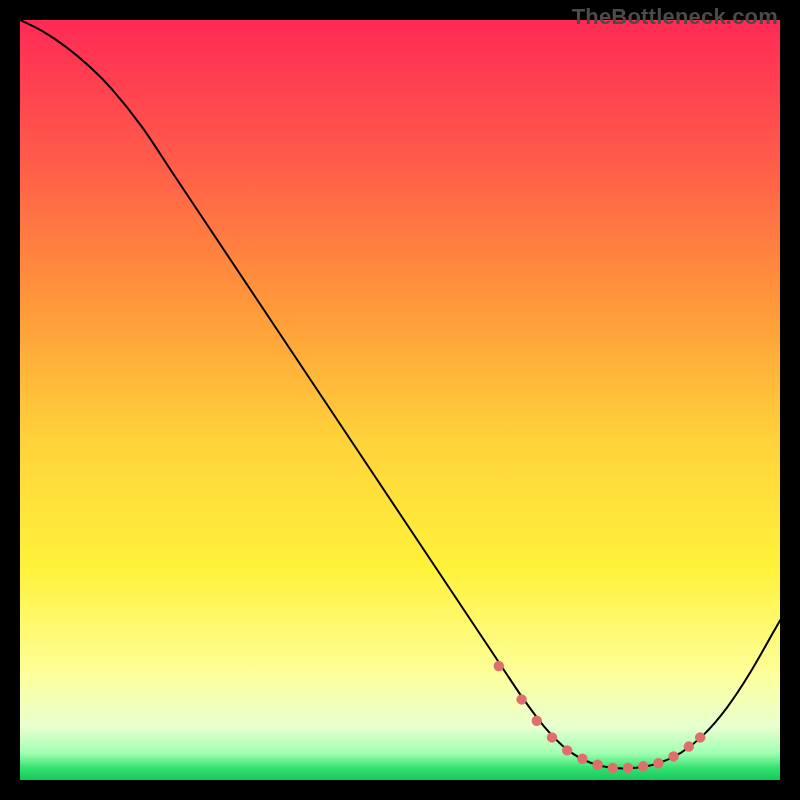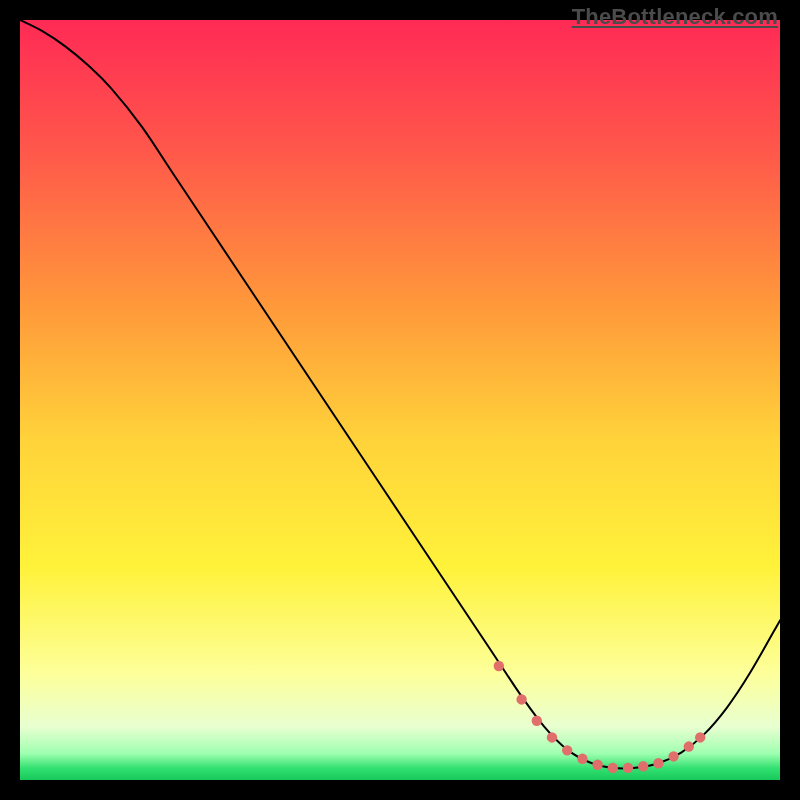--- a/index.html
+++ b/index.html
@@ -12,21 +12,20 @@
   }
   .plot svg { width: 100%; height: 100%; display: block; }
   .watermark {
     position: absolute;
     top: 4px; right: 22px;
     font-family: Arial, Helvetica, sans-serif;
     font-size: 22px;
     font-weight: 600;
     color: #4b4b4b;
     letter-spacing: 0.2px;
-    text-decoration: underline;
   }
 </style>
 </head>
 <body>
 <div class="wrap">
 
   <div class="plot">
     <svg id="plot-svg" viewBox="0 0 760 760" preserveAspectRatio="none">
       <defs>
         <linearGradient id="bg-grad" x1="0" y1="0" x2="0" y2="1">

